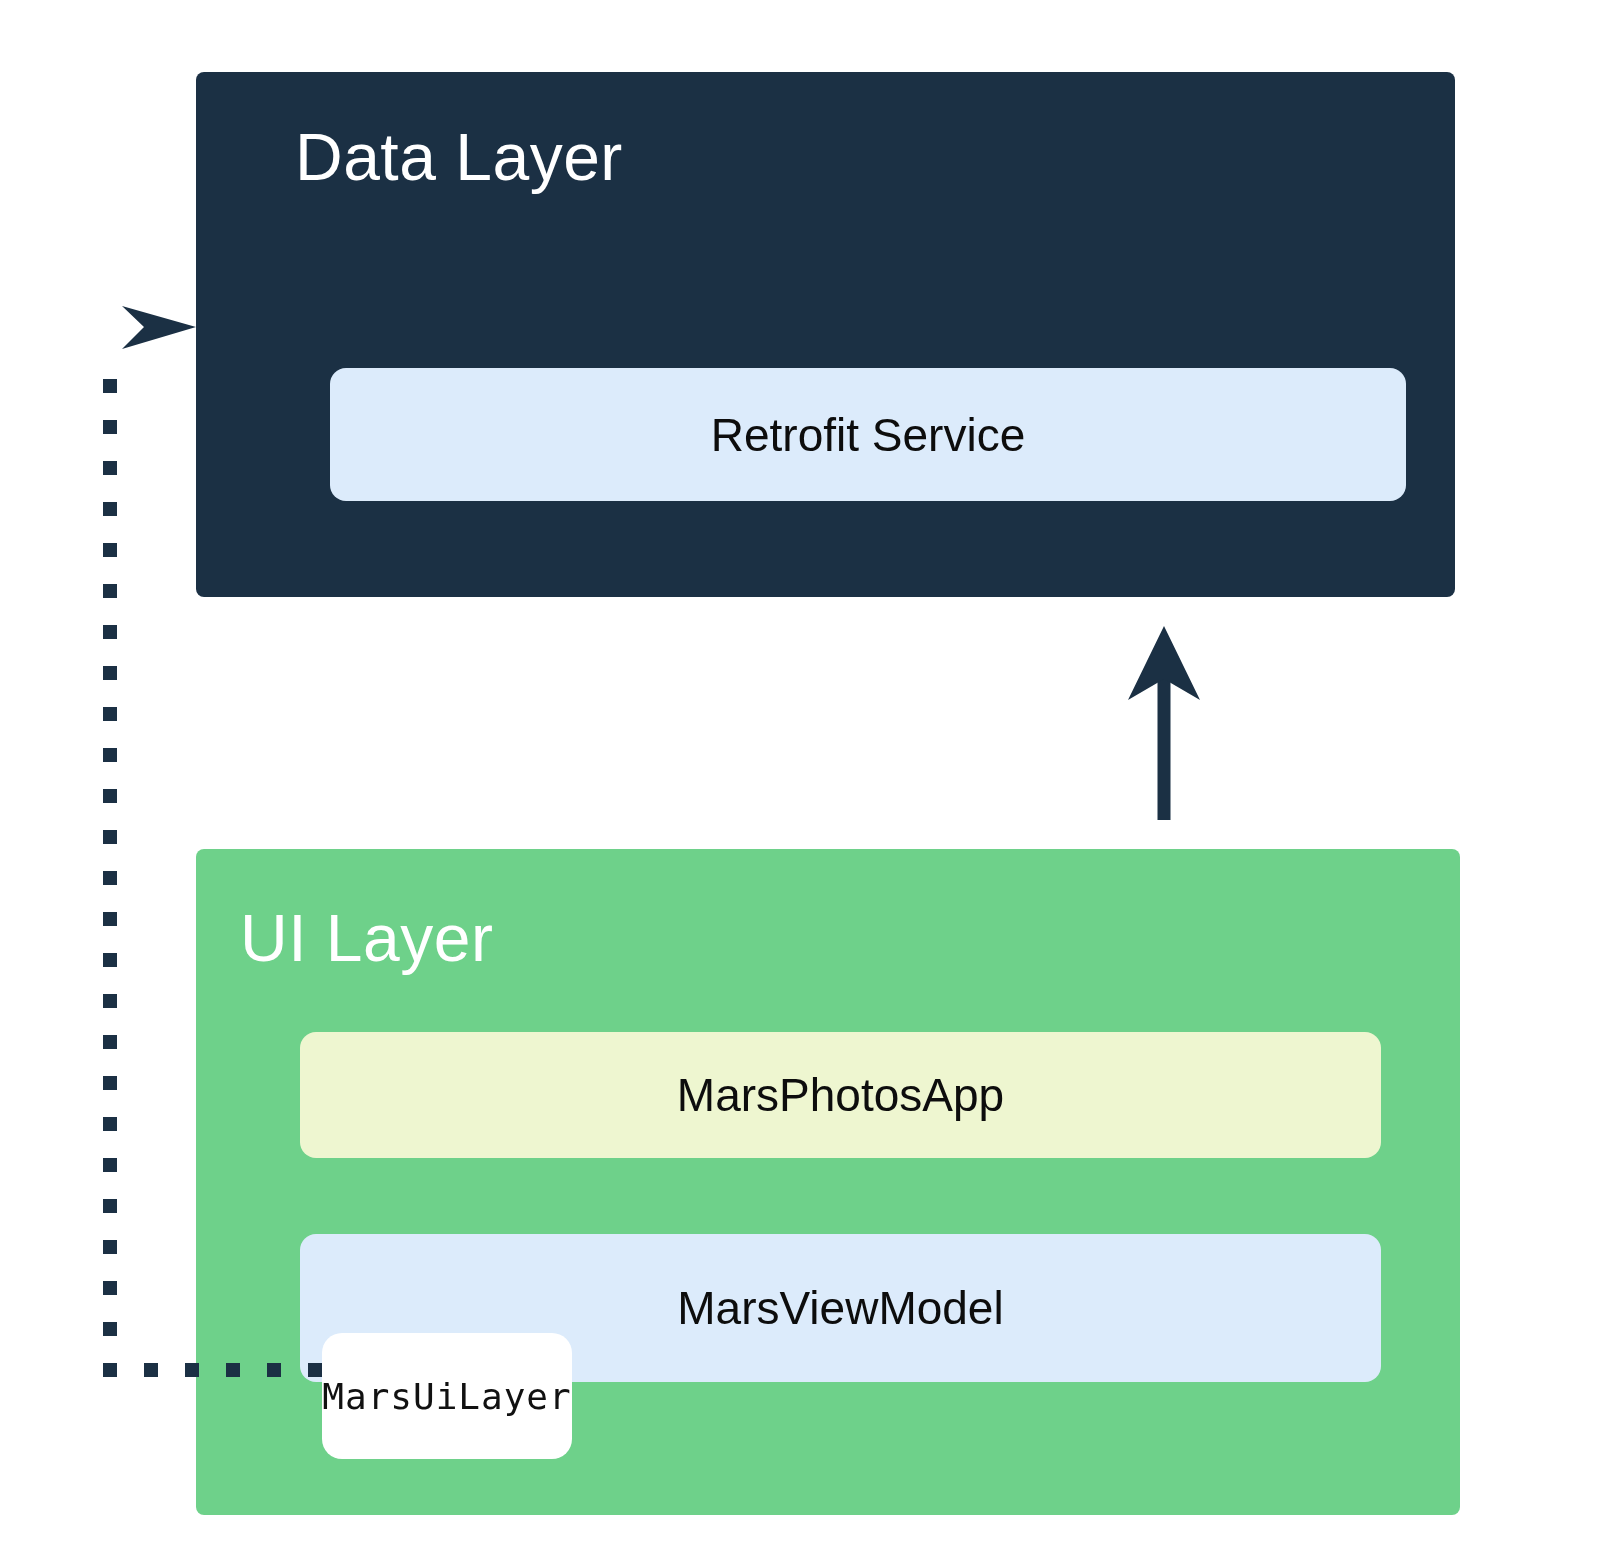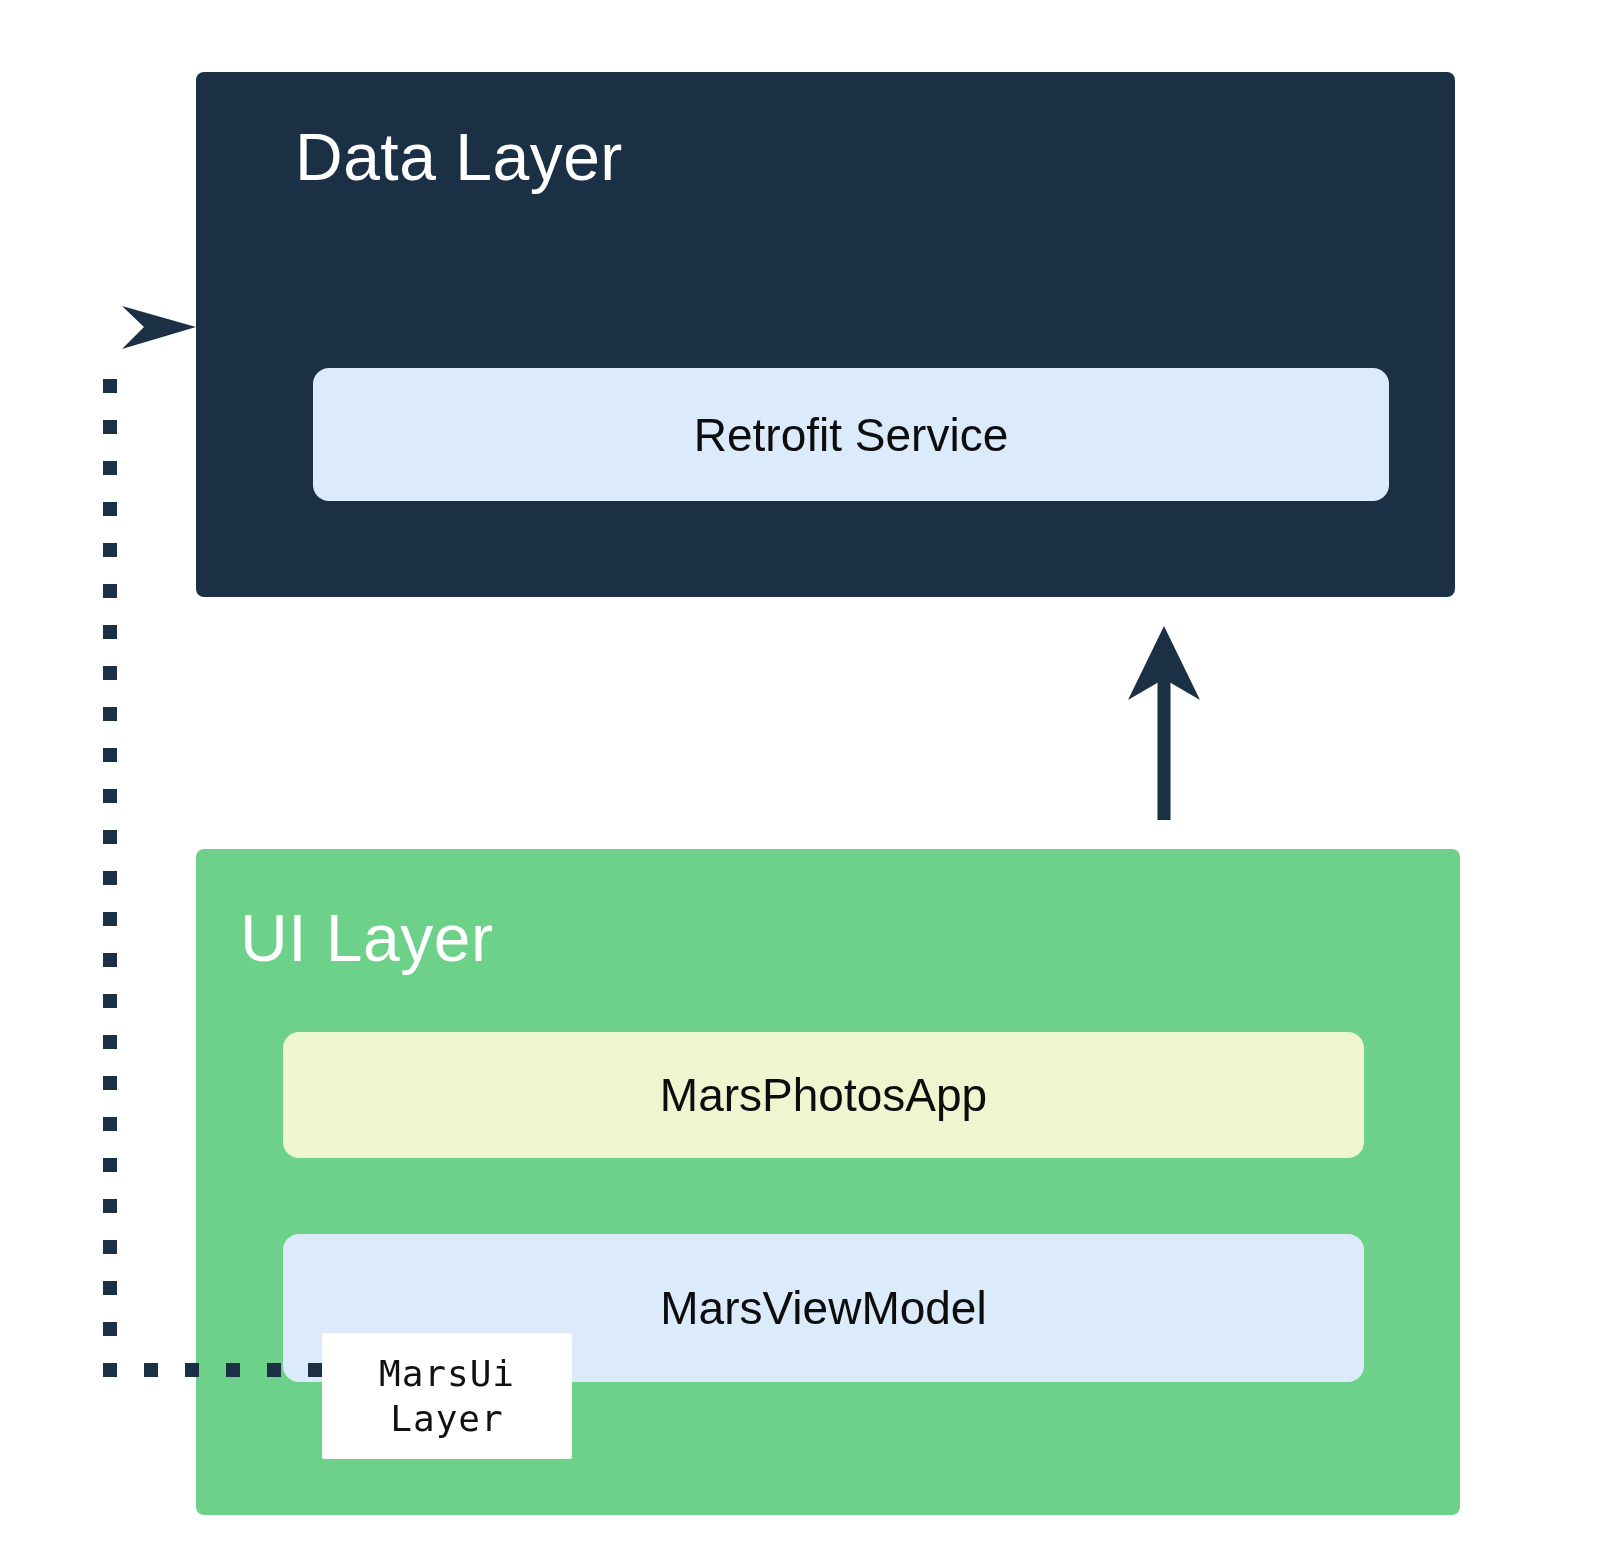--- a/index.html
+++ b/index.html
@@ -58,20 +58,21 @@
   }
 
   
   .component-box {
     position: absolute;
     border-radius: 16px;
     display: flex;
     align-items: center;
     justify-content: center;
     box-sizing: border-box;
+    margin-left: 17px;
   }
   .component-label {
     font-size: 46px;
     color: #0d0d0d;
     font-weight: 400;
     line-height: 1;
     white-space: nowrap;
   }
 
   #retrofit-service-box {
@@ -97,23 +98,23 @@
   }
 
   
   #mars-ui-state-box {
     position: absolute;
     left: 322px;
     top: 1333px;
     width: 250px;
     height: 126px;
     background: #ffffff;
-    border-radius: 2px;
+    border-radius: 20px;
     display: flex;
-    flex-direction: column;
+    flex-direction: row;
     align-items: center;
     justify-content: center;
     z-index: 8;
   }
   #mars-ui-state-box .mono-line {
     font-family: "DejaVu Sans Mono", "Liberation Mono", monospace;
     font-size: 36px;
     line-height: 1.25;
     color: #111111;
     letter-spacing: 1px;

